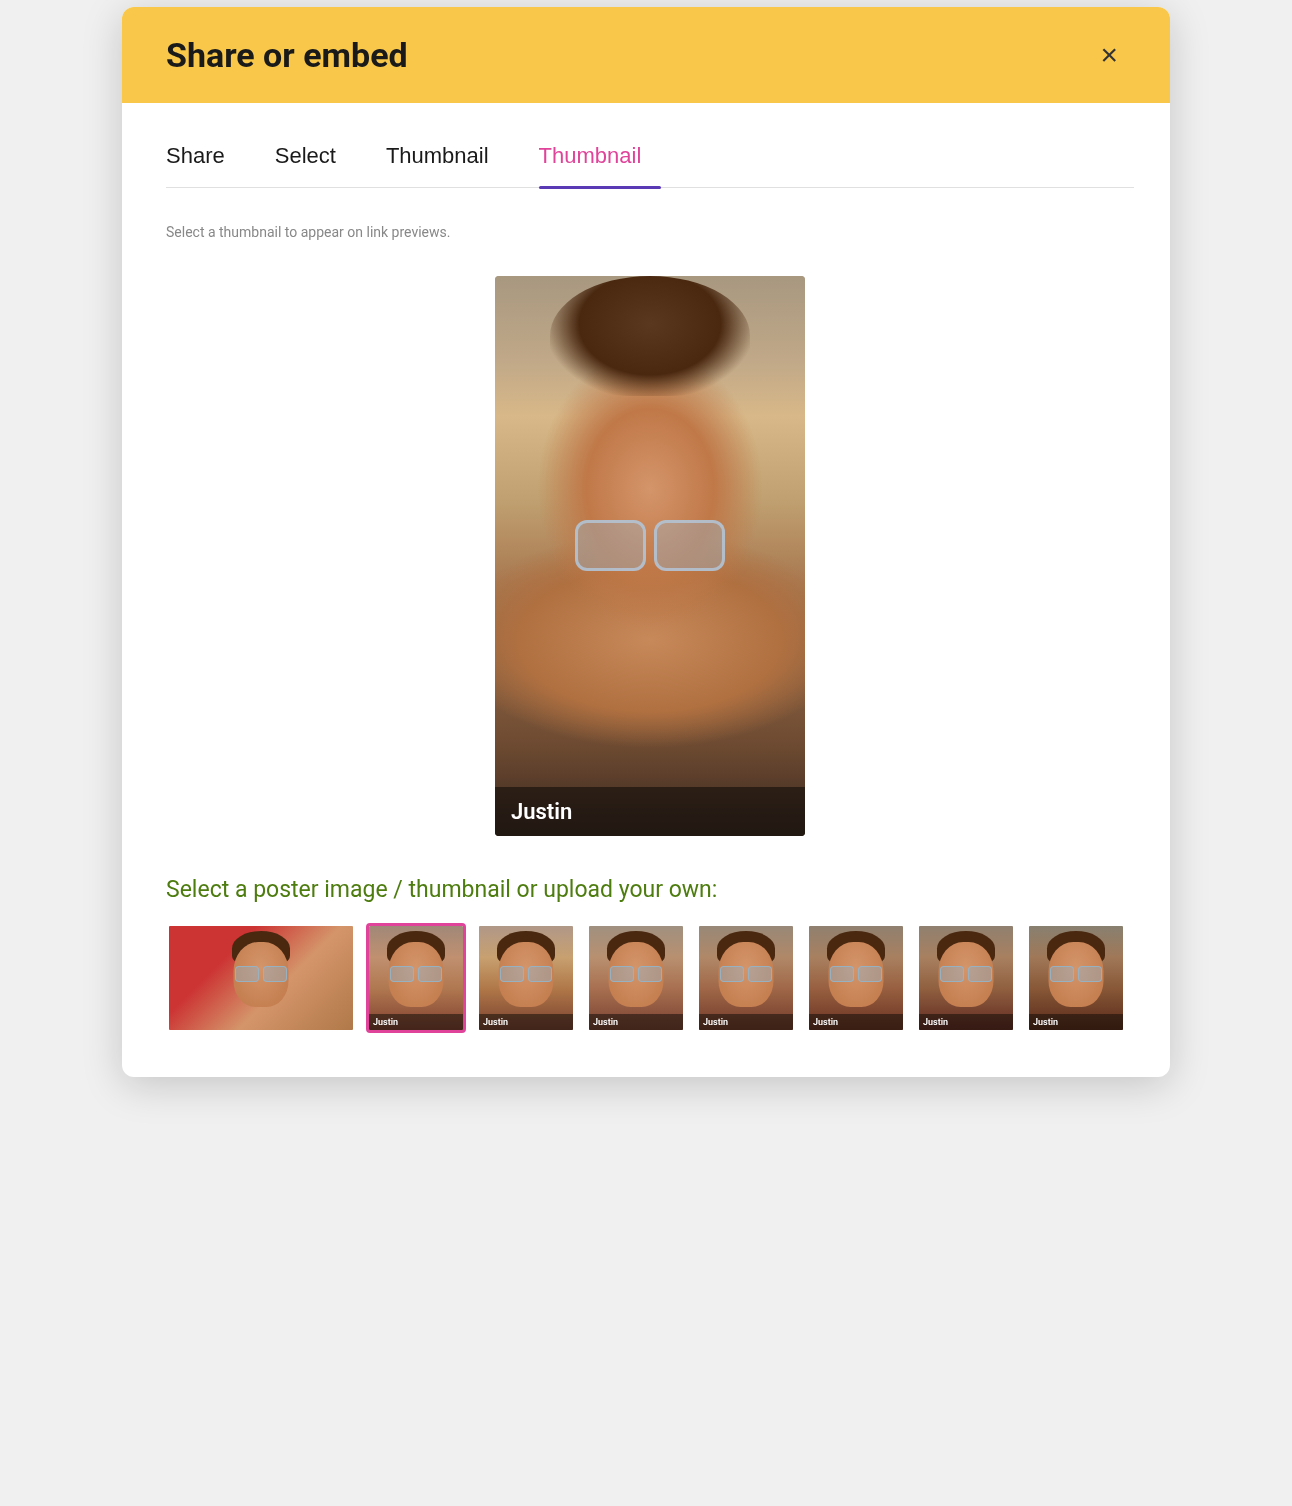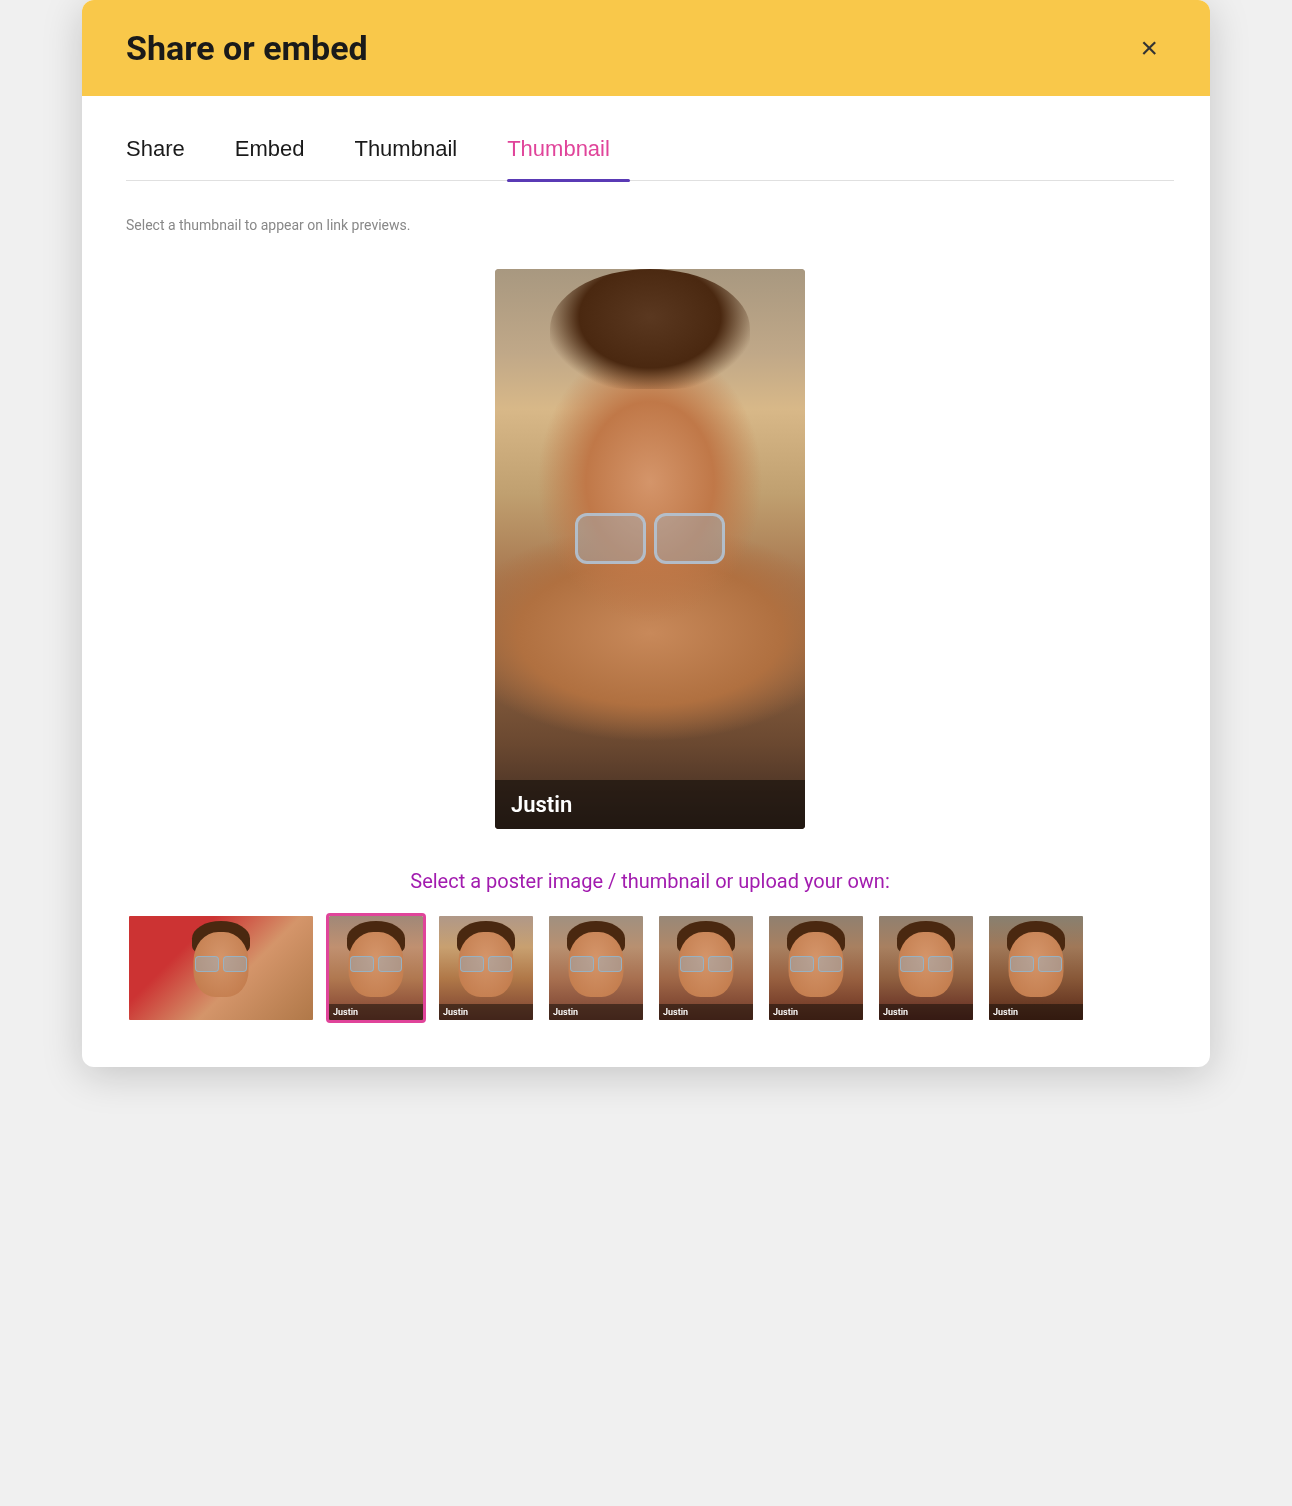--- a/index.html
+++ b/index.html
@@ -11,25 +11,26 @@
     body {
       font-family: -apple-system, BlinkMacSystemFont, 'Segoe UI', Roboto, sans-serif;
       background: #f0f0f0;
       display: flex;
       justify-content: center;
       align-items: flex-start;
       min-height: 100vh;
     }
 
     .modal {
-      width: 1128px;
+      width: 1048px;
       background: #ffffff;
       border-radius: 12px;
       overflow: hidden;
       box-shadow: 0 8px 40px rgba(0,0,0,0.18);
+      margin-top: 7px;
     }
 
     .modal-header {
       background: #f9c84a;
       padding: 28px 44px 28px 44px;
       display: flex;
       align-items: center;
       justify-content: space-between;
     }
 
@@ -189,24 +190,23 @@
       left: 0;
       right: 0;
       background: rgba(20,15,10,0.65);
       color: #fff;
       font-size: 22px;
       font-weight: 600;
       padding: 12px 16px;
     }
 
     .poster-section-label {
-      font-size: 20px;
-      color: #a21caf;
+      font-size: 23px;
+      color: #4d7c0f;
       margin-bottom: 20px;
-      text-align: center;
     }
 
     .thumbnail-strip {
       display: flex;
       gap: 10px;
       overflow-x: auto;
       padding-bottom: 4px;
     }
 
     .thumb-item {
@@ -335,21 +335,21 @@
 
   <div class="modal-header">
     <span class="modal-title">Share or embed</span>
     <button class="close-button">×</button>
   </div>
 
   <div class="modal-body">
 
     <div class="tabs">
       <button class="tab">Share</button>
-      <button class="tab">Embed</button>
+      <button class="tab">Select</button>
       <button class="tab">Thumbnail</button>
       <button class="tab active">Thumbnail</button>
     </div>
 
 
     <p class="section-subtitle">Select a thumbnail to appear on link previews.</p>
 
     <div class="main-thumbnail">
       <div class="main-thumbnail-img">
         <div class="person-bg"></div>

